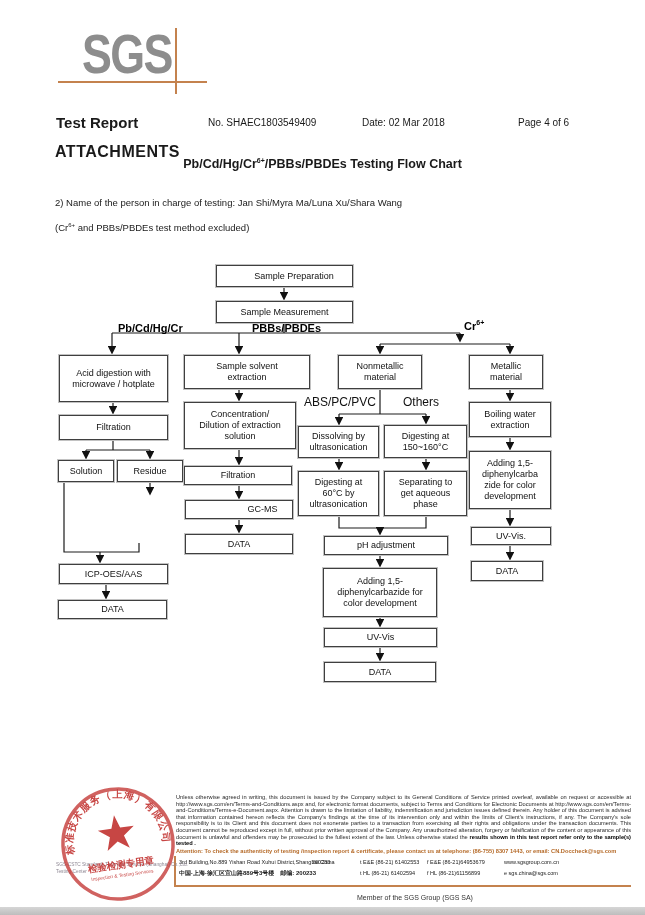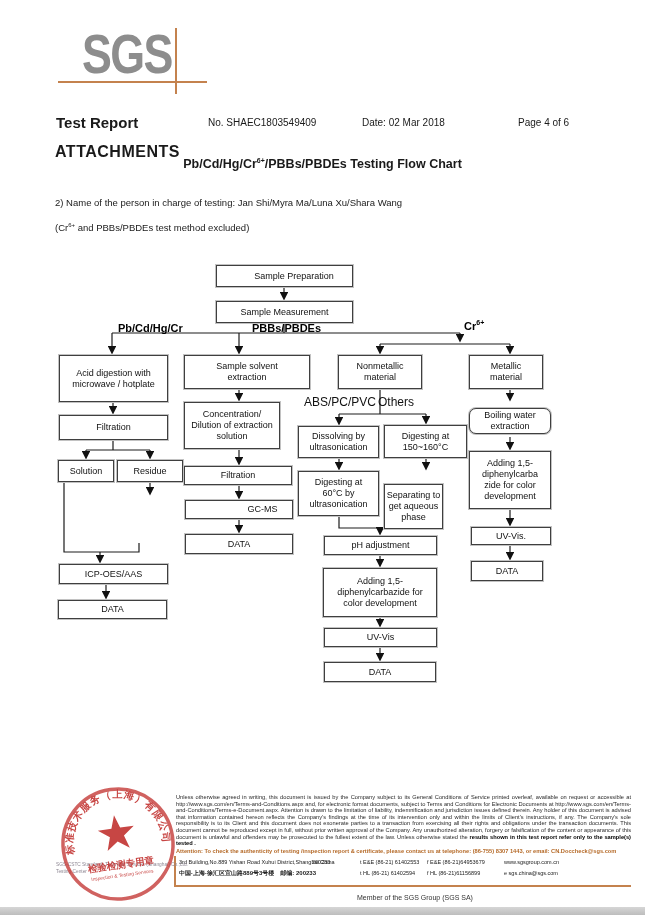--- a/index.html
+++ b/index.html
@@ -32,43 +32,43 @@
   .n-sampleprep{left:176px;top:5px;width:137px;height:22px;padding-left:20px;}
   .n-samplemeas{left:176px;top:41px;width:137px;height:22px;}
   .n-acid{left:19px;top:95px;width:109px;height:47px;}
   .n-filtl{left:19px;top:155px;width:109px;height:25px;}
   .n-solution{left:18px;top:200px;width:56px;height:22px;}
   .n-residue{left:77px;top:200px;width:66px;height:22px;}
   .n-alkali{left:32px;top:236px;width:111px;height:47px;}
   .n-icp{left:19px;top:304px;width:109px;height:20px;}
   .n-datal{left:18px;top:340px;width:109px;height:19px;}
   .n-solvent{left:144px;top:95px;width:126px;height:34px;}
-  .n-conc{left:144px;top:142px;width:96px;height:47px;}
+  .n-conc{left:144px;top:142px;width:112px;height:47px;}
   .n-filtm{left:144px;top:206px;width:108px;height:19px;}
   .n-gcms{left:145px;top:240px;width:108px;height:19px;padding-left:48px;}
   .n-datam{left:145px;top:274px;width:108px;height:20px;}
   .n-nonmet{left:298px;top:95px;width:84px;height:34px;}
   .n-dissolv{left:258px;top:166px;width:81px;height:32px;}
   .n-dig150{left:344px;top:165px;width:83px;height:33px;}
   .n-dig60{left:258px;top:211px;width:81px;height:45px;}
-  .n-separ{left:344px;top:224px;width:59px;height:45px;}
-  .n-ph{left:284px;top:276px;width:113px;height:19px;}
+  .n-separ{left:344px;top:211px;width:83px;height:45px;}
+  .n-ph{left:284px;top:276px;width:124px;height:19px;}
   .n-addm{left:283px;top:308px;width:114px;height:49px;}
   .n-uvm{left:284px;top:368px;width:113px;height:19px;}
   .n-datam2{left:284px;top:402px;width:112px;height:20px;}
   .n-met{left:429px;top:95px;width:74px;height:34px;}
-  .n-boil{left:429px;top:148px;width:82px;height:26px;border-radius:7px;}
+  .n-boil{left:429px;top:142px;width:82px;height:35px;}
   .n-addr{left:429px;top:191px;width:82px;height:58px;}
   .n-uvr{left:431px;top:267px;width:80px;height:18px;}
   .n-datar{left:431px;top:301px;width:72px;height:20px;}
   .lbl-pb{left:78px;top:62px;}
   .lbl-pbb{left:212px;top:62px;}
   .lbl-cr{left:424px;top:59px;}
   .lbl-abs{left:264px;top:135px;}
-  .lbl-others{left:338px;top:135px;}
+  .lbl-others{left:363px;top:135px;}
   
   .stamp{position:absolute;left:58px;top:784px;width:120px;height:120px;transform:rotate(-8deg);opacity:.9;z-index:5;}
   .company{position:absolute;left:56px;top:861px;font-size:4.8px;color:#8f8894;line-height:1.5;z-index:1;}
   .disclaimer{position:absolute;left:176px;top:794px;width:455px;font-size:5.7px;line-height:1.16;
               text-align:justify;color:#2a2a2a;}
   .disclaimer b{color:#000;}
   .attention{position:absolute;left:176px;top:848px;width:455px;font-size:5.7px;line-height:1.2;
              color:#b56a28;font-weight:bold;}
   .f-vline{position:absolute;left:174px;top:856px;width:1.5px;height:29px;background:#c4824e;}
   .f-hline{position:absolute;left:174px;top:885px;width:457px;height:1.5px;background:#c4824e;}

